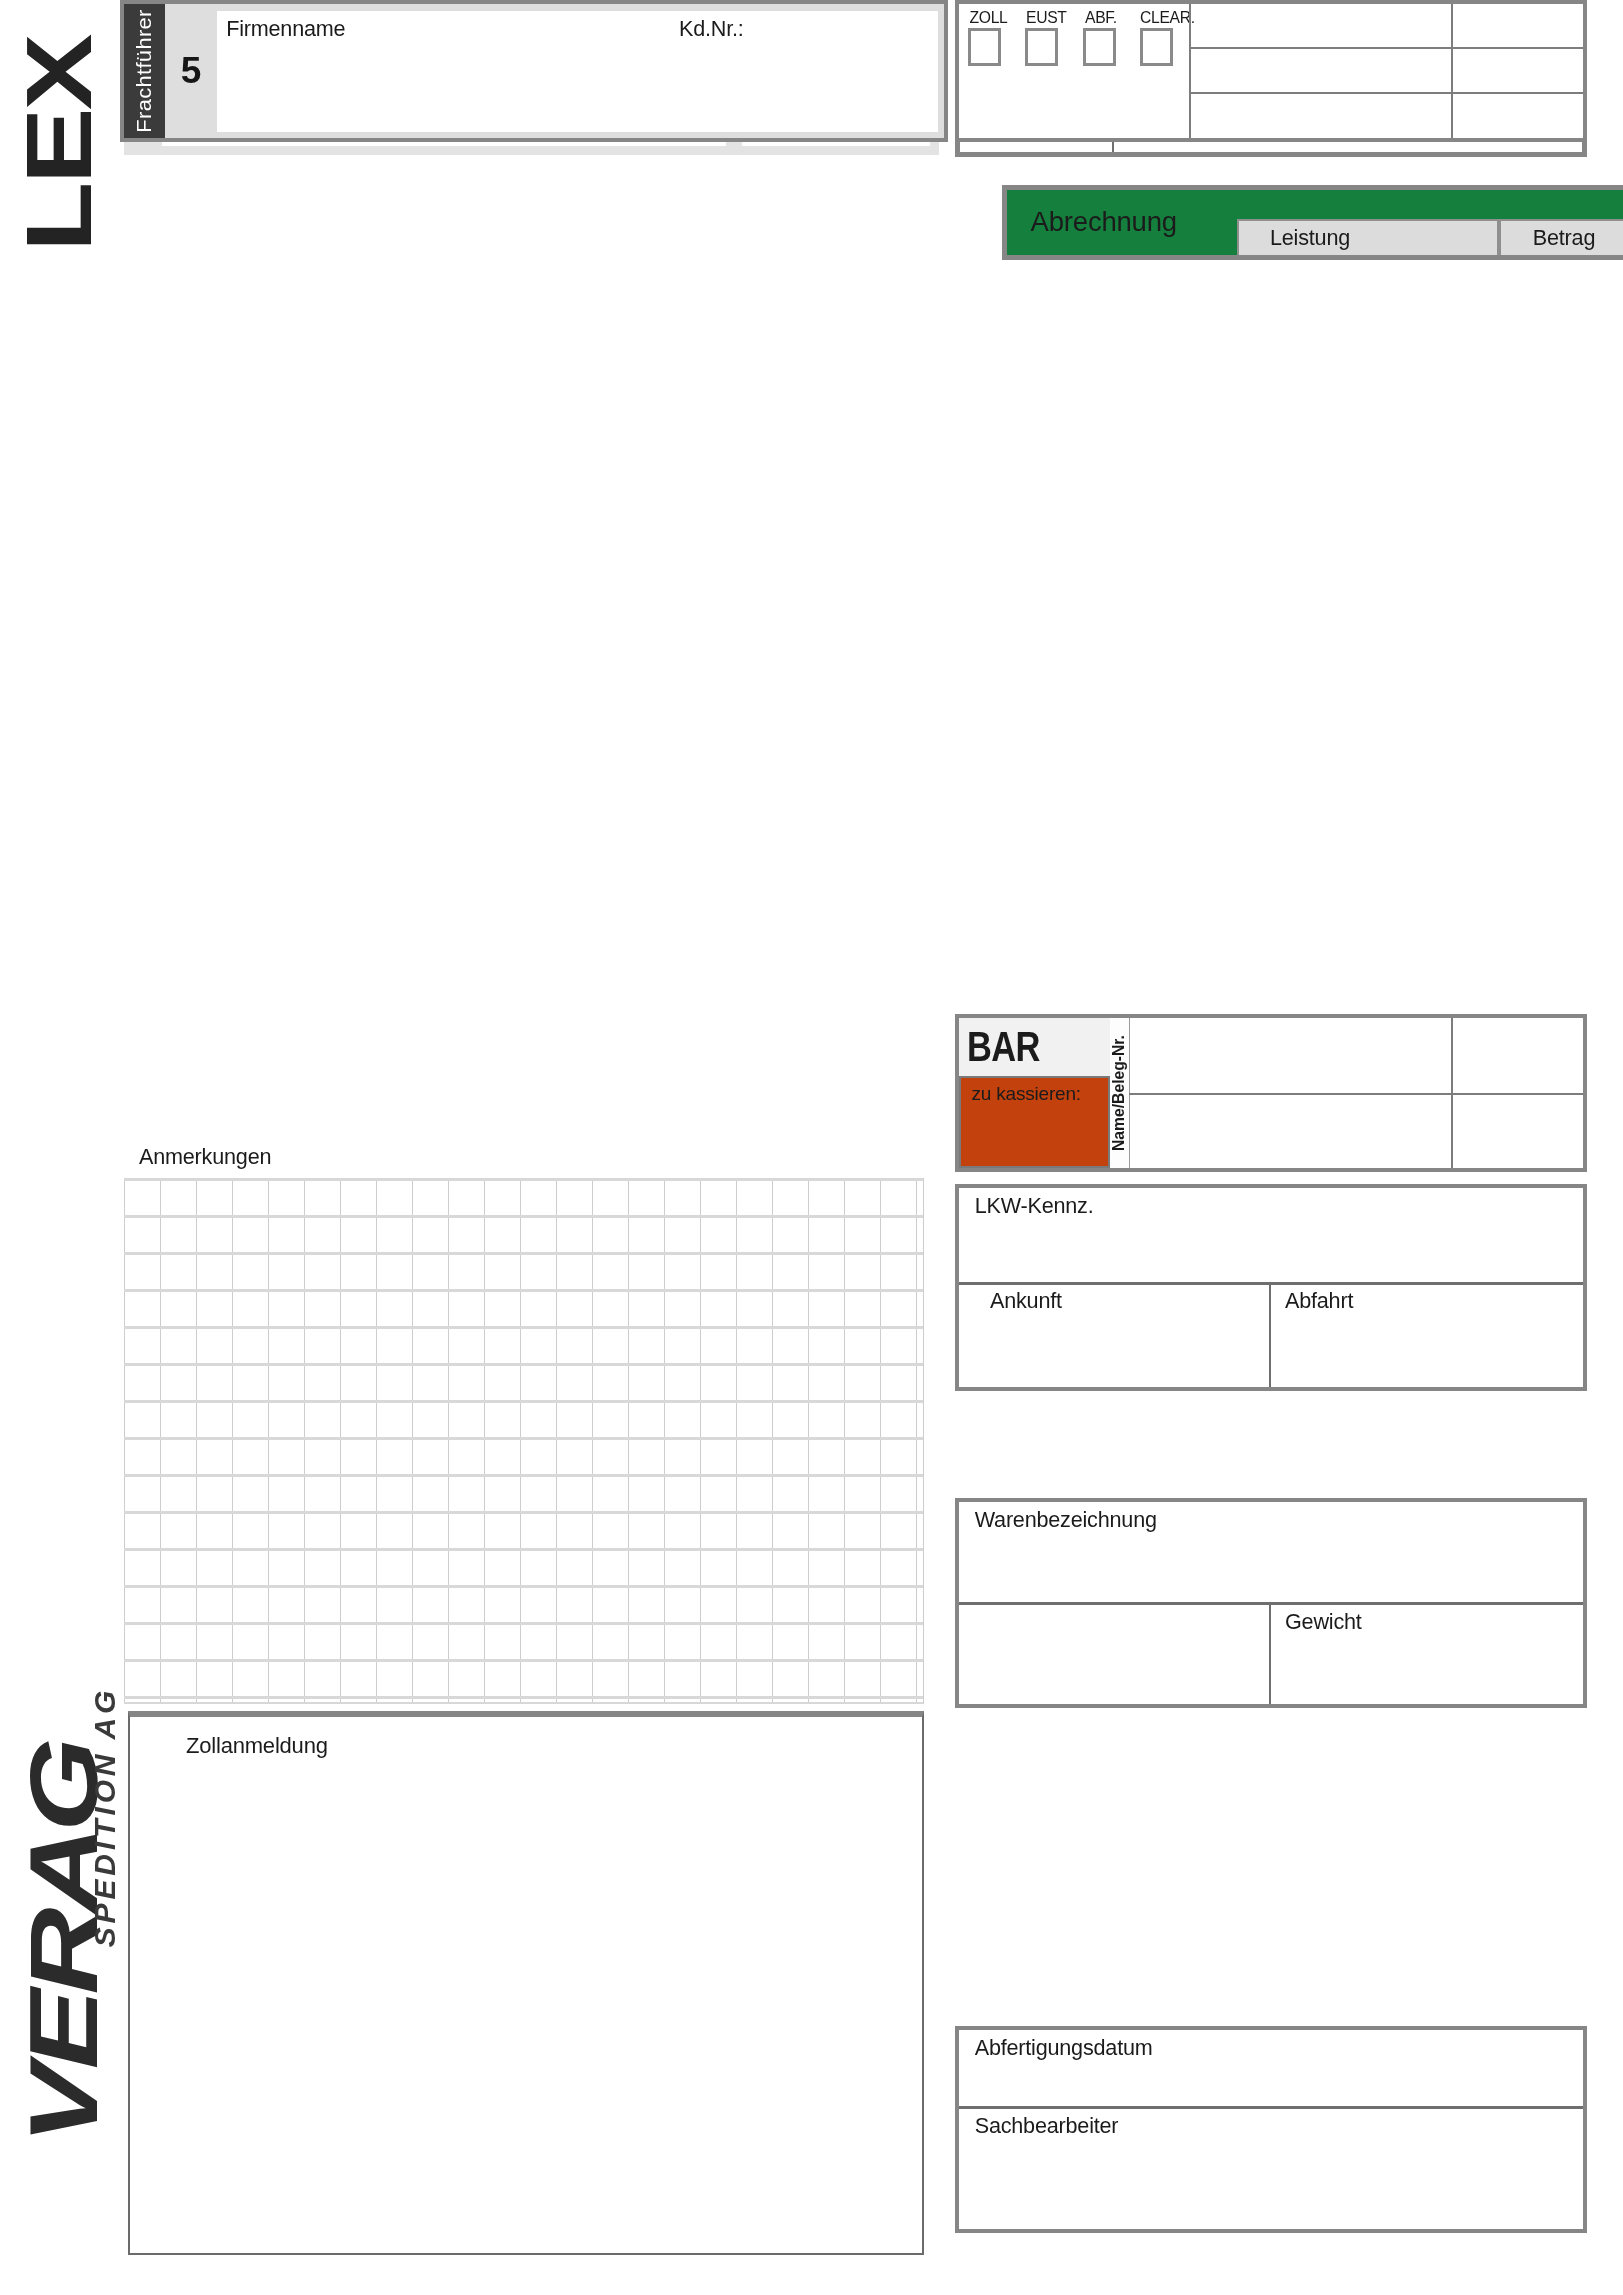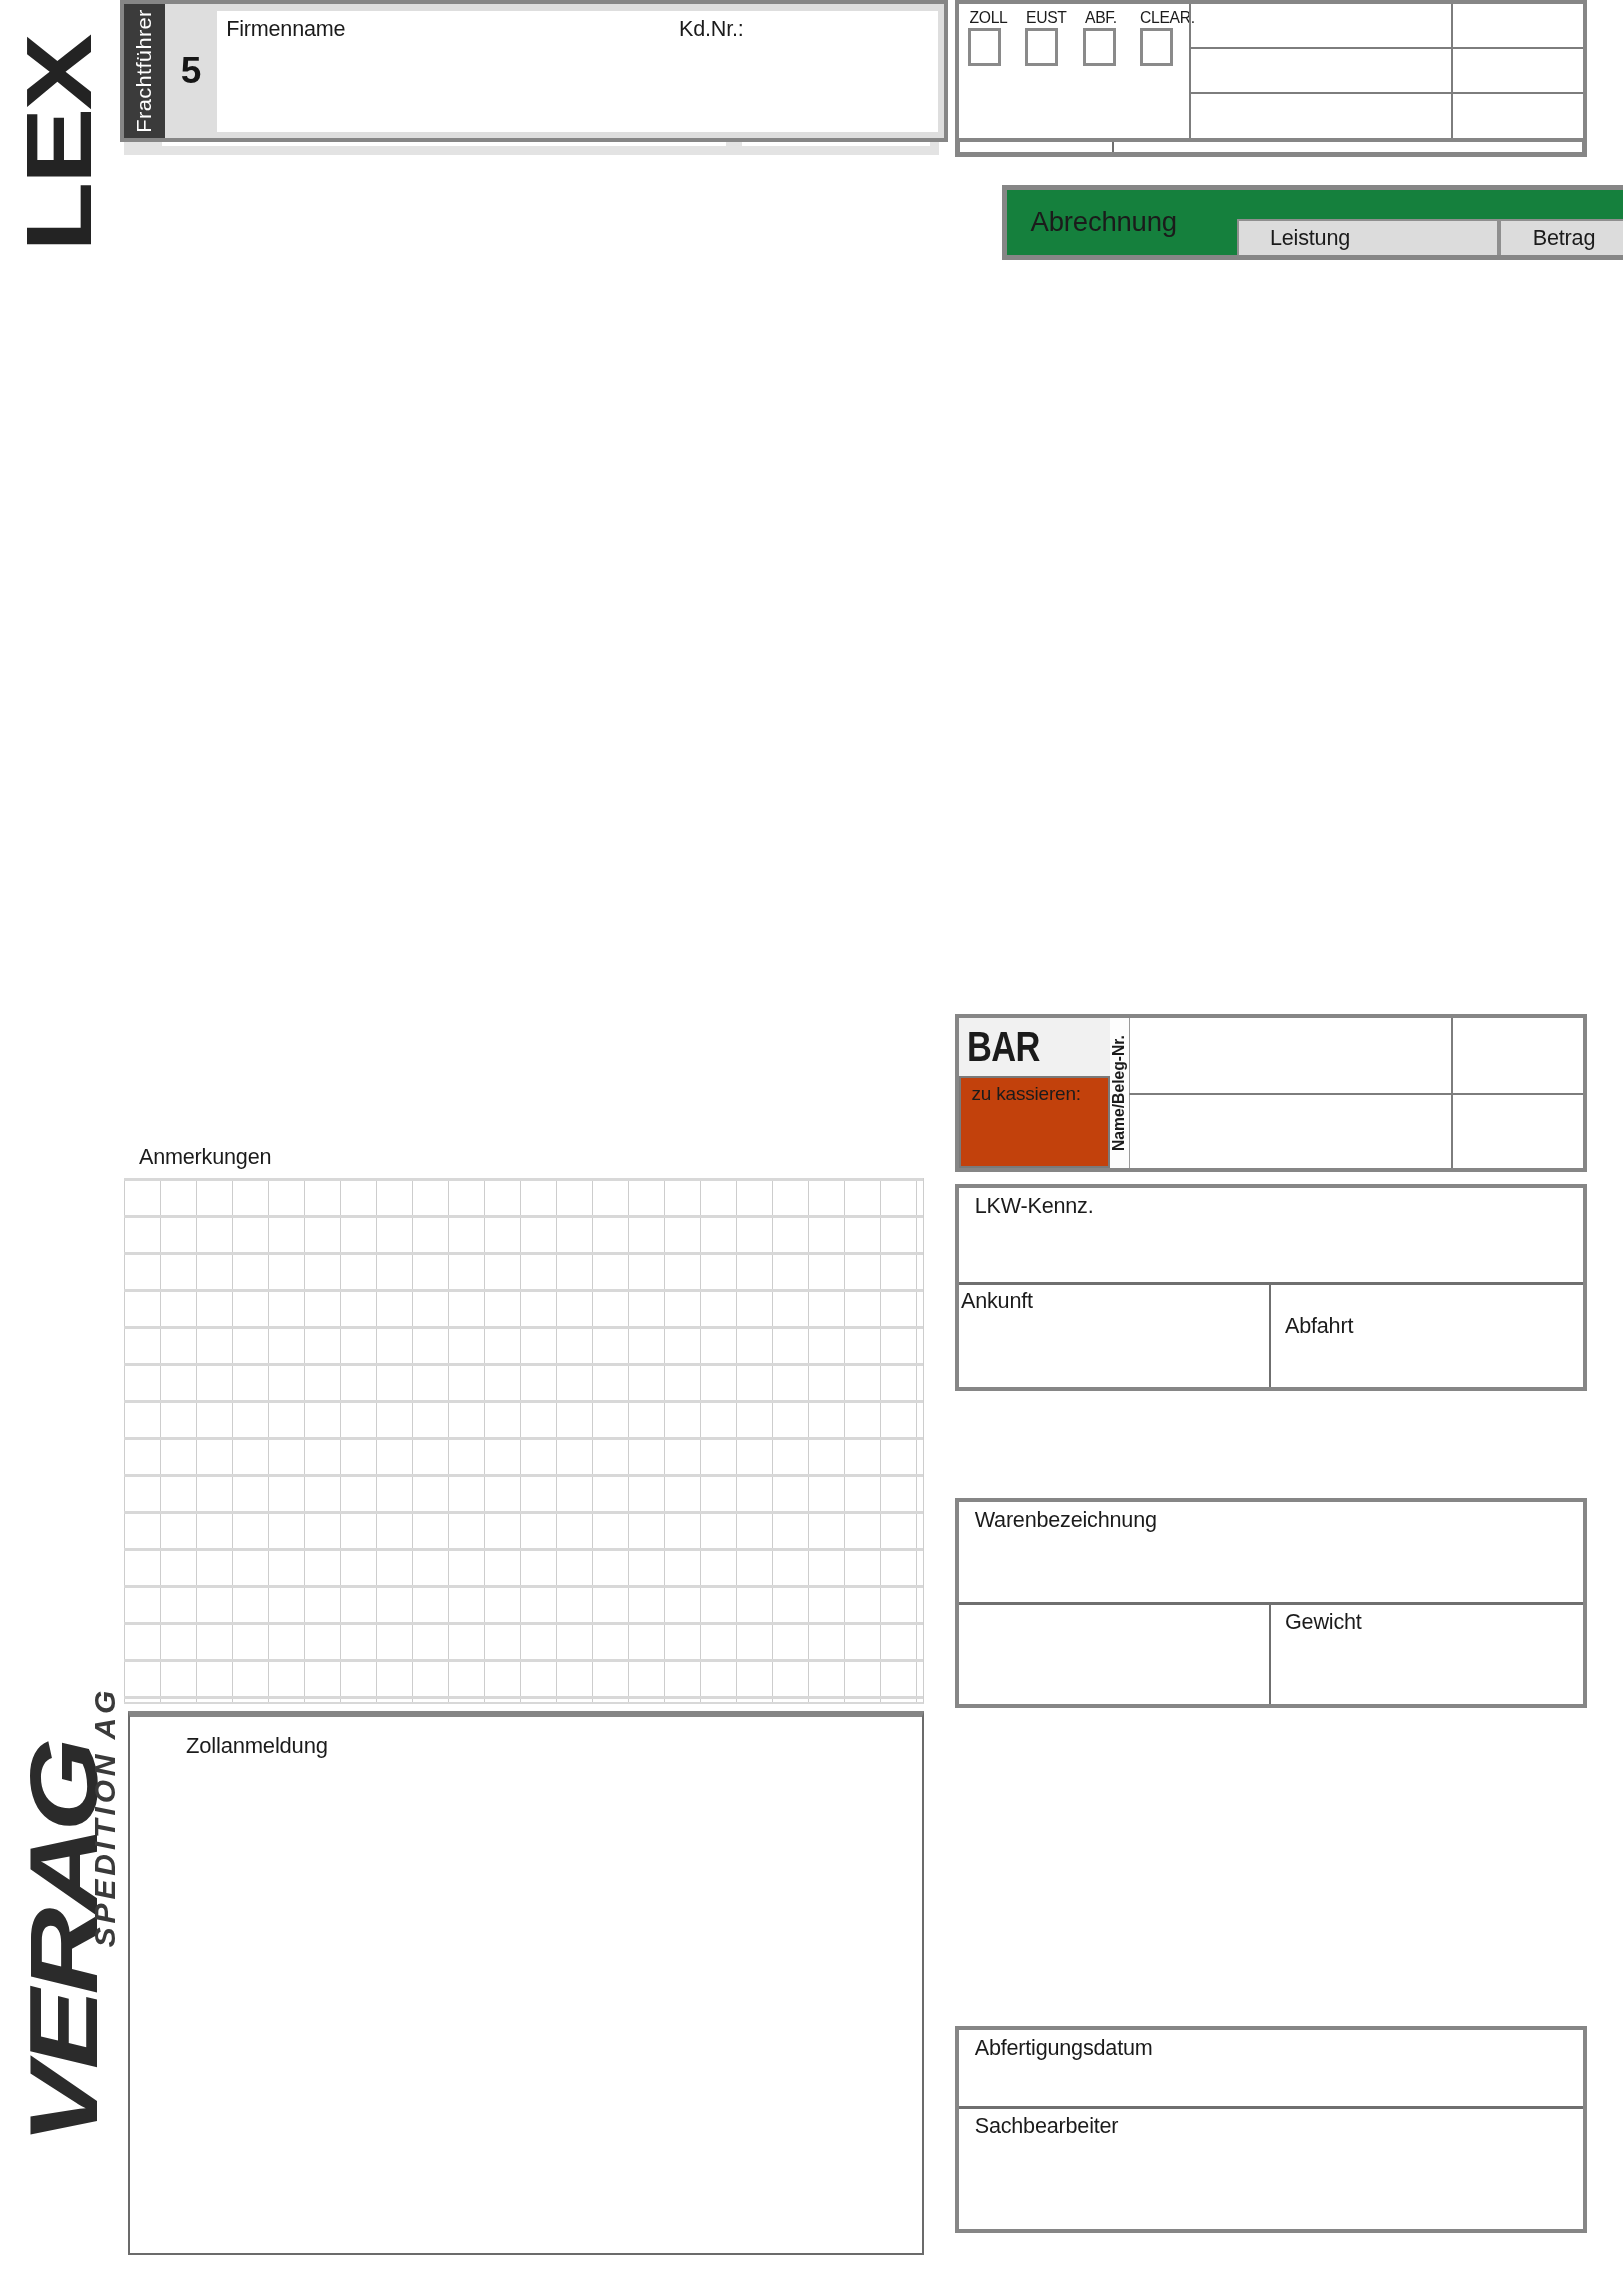--- a/index.html
+++ b/index.html
@@ -269,23 +269,23 @@
 <div class="abs anm-label" style="left:139px;top:1144px;">Anmerkungen</div>
 <div class="abs grid" style="left:124px;top:1178px;width:800px;height:526px;"></div>
 
 <div class="abs rowthick" style="left:955px;top:1184px;width:632px;height:207px;background:#fff;">
   <div class="abs" style="left:0;right:0;top:0;height:94px;">
     <div class="abs cell-label" style="left:15.7px;top:5.2px;">LKW-Kennz.</div>
   </div>
   <div class="abs boxdiv-h" style="top:94px;"></div>
   <div class="abs boxdiv-v" style="left:310px;top:96px;bottom:0;"></div>
   <div class="abs" style="left:0;top:96px;width:310px;bottom:0;">
-    <div class="abs cell-label" style="left:2px;top:3.9px;">Ankunft</div>
-  </div>
-  <div class="abs" style="left:311px;top:96px;right:0;bottom:0;margin-top:25px;">
+    <div class="abs cell-label" style="left:31px;top:3.9px;">Ankunft</div>
+  </div>
+  <div class="abs" style="left:311px;top:96px;right:0;bottom:0;">
     <div class="abs cell-label" style="left:15px;top:3.9px;">Abfahrt</div>
   </div>
 </div>
 
 <div class="abs rowthick" style="left:955px;top:1498px;width:632px;height:210px;background:#fff;">
   <div class="abs" style="left:0;right:0;top:0;height:100px;">
     <div class="abs cell-label" style="left:15.7px;top:5.2px;">Warenbezeichnung</div>
   </div>
   <div class="abs boxdiv-h" style="top:100px;"></div>
   <div class="abs boxdiv-v" style="left:310px;top:103px;bottom:0;"></div>

